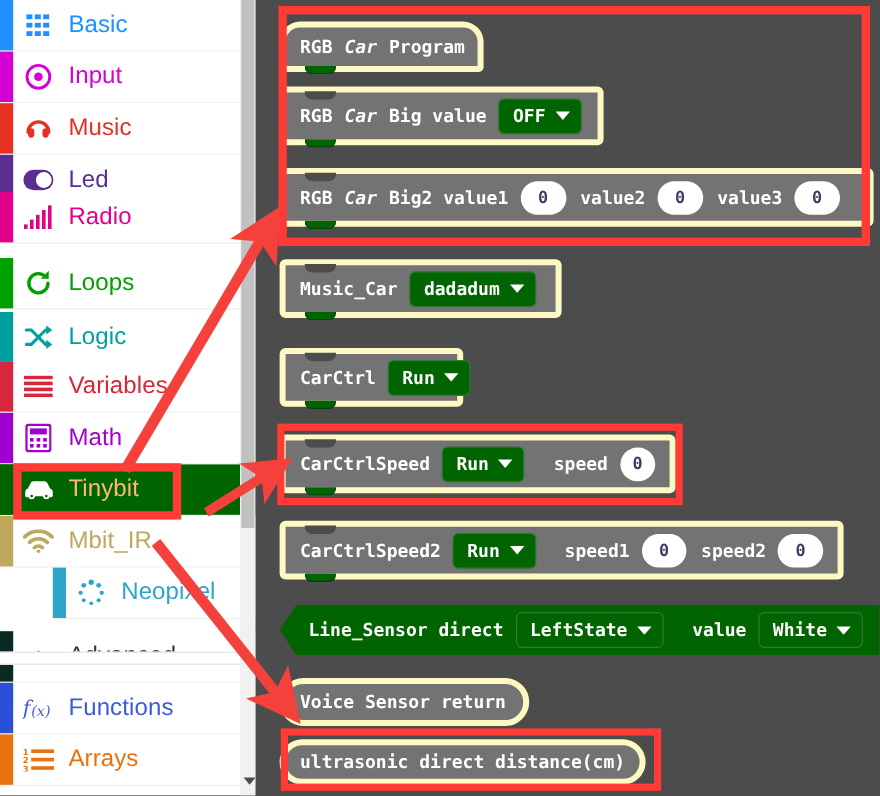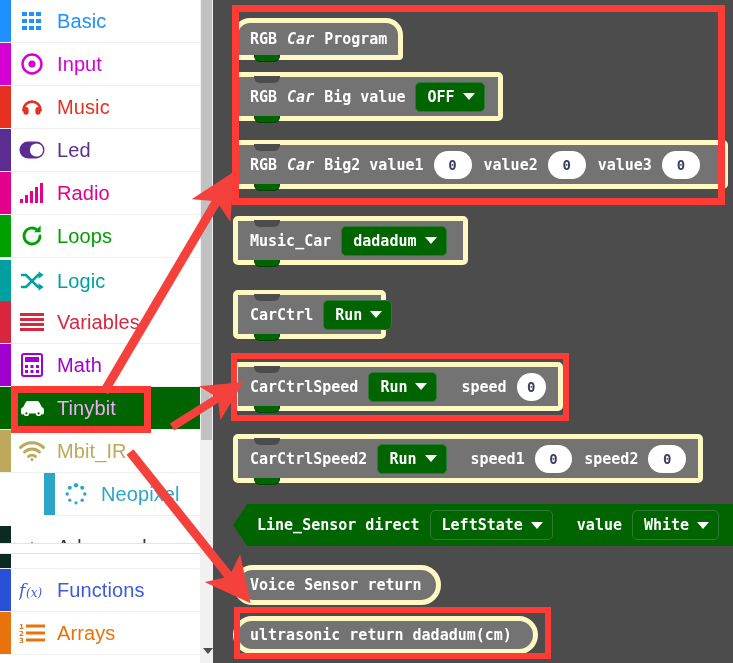--- a/index.html
+++ b/index.html
@@ -193,21 +193,21 @@
         <div class="cat-row" style="top: 129px;">
           <div class="cat-strip" style="background: rgb(92, 45, 145);"></div>
           <div class="cat-icon" style="color: rgb(92, 45, 145);">
             <svg width="26" height="18" viewBox="0 0 26 18">
               <rect x="0.5" y="0.5" width="25" height="17" rx="8.5" fill="currentColor"></rect>
               <circle cx="17.5" cy="9" r="6.6" fill="#ffffff"></circle>
             </svg>
           </div>
           <div class="cat-label" style="color: rgb(92, 45, 145);">Led</div>
         </div>
-        <div class="cat-row" style="top: 172px; text-align: center;">
+        <div class="cat-row" style="top: 160px; text-align: center;">
           <div class="cat-strip" style="background: rgb(227, 0, 140);"></div>
           <div class="cat-icon" style="color: rgb(227, 0, 140);">
             <svg width="24" height="20" viewBox="0 0 24 20">
               <g fill="currentColor">
       <rect x="0" y="16" width="3" height="4"></rect>
                 <rect x="5" y="12" width="3" height="8"></rect>
       <rect x="10" y="8" width="3" height="12"></rect>
                 <rect x="15" y="4" width="3" height="16"></rect>
                 <rect x="20" y="0" width="3" height="20"></rect>
     </g>
@@ -275,21 +275,21 @@
           <div class="cat-strip" style="background: rgb(0, 100, 0);"></div>
           <div class="cat-icon" style="color: rgb(255, 255, 255);">
             <svg width="27" height="18" viewBox="0 0 27 18">
               <path d="M2 11.5 c0-2 1-3 2.2-3.4 L6.6 3.6 C7 2.6 7.9 2 9 2 h9 c1.1 0 2 .6 2.4 1.6 l2.4 4.5 C24 8.5 25 9.5 25 11.5 V14 c0 .8-.6 1.4-1.4 1.4 h-1.2 V14.6 H4.6 v.8 H3.4 C2.6 15.4 2 14.8 2 14 z" fill="currentColor"></path>
               <circle cx="7.4" cy="14.4" r="2.7" fill="currentColor"></circle>
               <circle cx="19.6" cy="14.4" r="2.7" fill="currentColor"></circle>
               <circle cx="7.4" cy="14.4" r="1.1" fill="#006400"></circle>
               <circle cx="19.6" cy="14.4" r="1.1" fill="#006400"></circle>
             </svg>
           </div>
-          <div class="cat-label" style="color: #f0abfc;">Tinybit</div>
+          <div class="cat-label" style="color: #fdba74;">Tinybit</div>
         </div>
         <div class="cat-row" style="top: 430px;">
           <div class="cat-strip" style="background: rgb(189, 168, 92);"></div>
           <div class="cat-icon" style="color: rgb(189, 168, 92);">
             <svg width="26" height="20" viewBox="0 0 26 20">
               <g fill="none" stroke="currentColor" stroke-linecap="round">
       <path d="M1.6 6.4 A16 16 0 0 1 24.4 6.4" stroke-width="3"></path>
       <path d="M5.6 11 A10.6 10.6 0 0 1 20.4 11" stroke-width="3"></path>
       <path d="M9.6 15.4 A5.2 5.2 0 0 1 16.4 15.4" stroke-width="3"></path>
               </g>
@@ -455,21 +455,21 @@
           <span class="caret"></span>
         </div>
       </div>
     </div>
 
     <div class="blk reporter" style="left:20px;top:565px;width:208px;height:40px;">
       <span class="lbl">Voice Sensor return</span>
     </div>
 
     <div class="blk reporter" style="left:20px;top:616px;width:305px;height:38px;">
-      <span class="lbl">ultrasonic return dadadum(cm)</span>
+      <span class="lbl">ultrasonic direct distance(cm)</span>
     </div>
 
   </div>
 
   <div class="redbox" style="left:232px;top:5px;width:493px;height:200px;"></div>
 
   <div class="redbox sidebar-hl" style="left:11px;top:386px;width:140px;height:47px;"></div>
 
   <div class="redbox thin" style="left:231px;top:353px;width:338px;height:68px;"></div>
 

